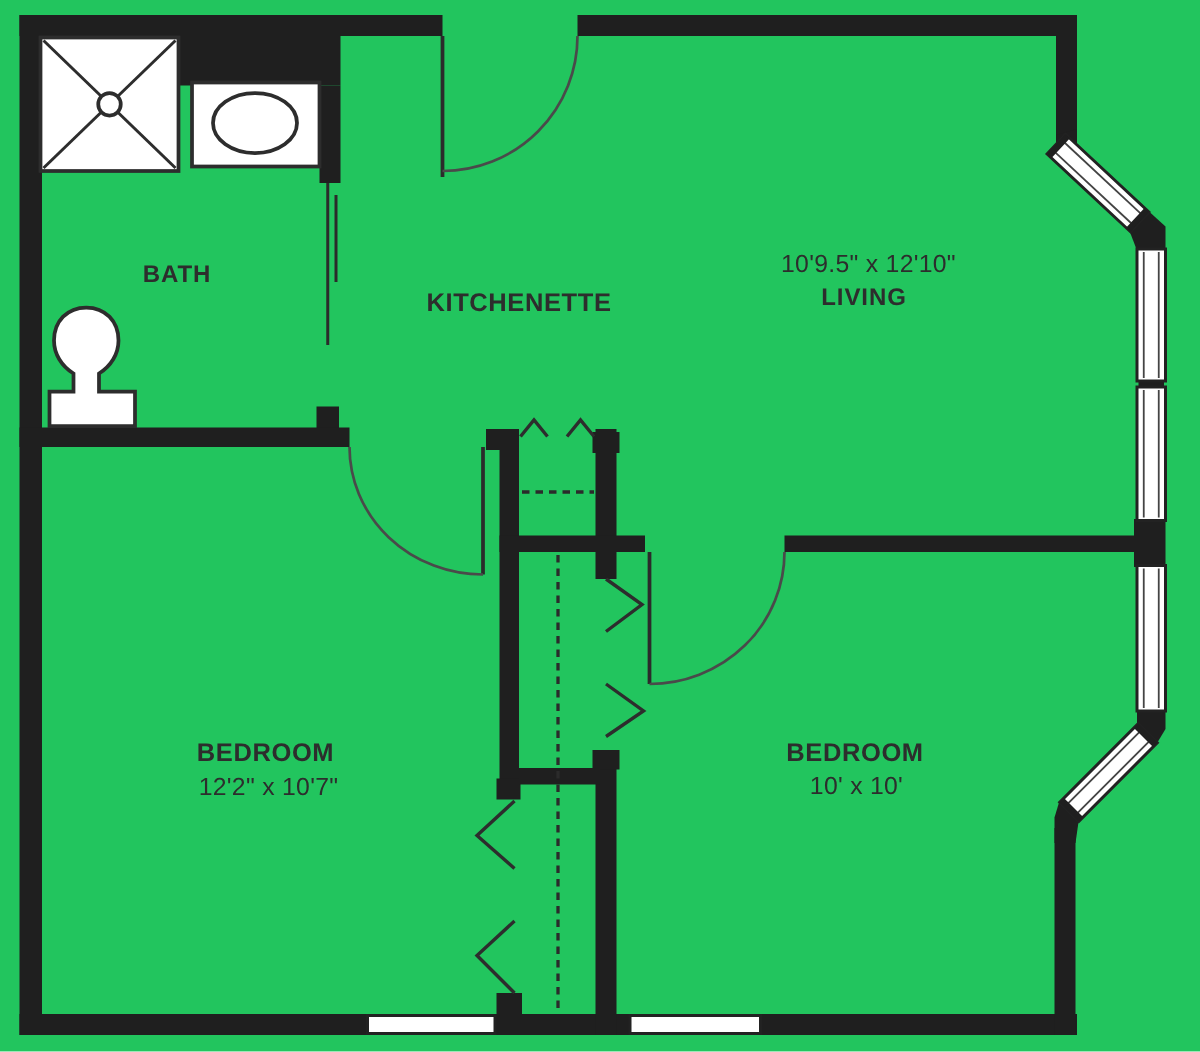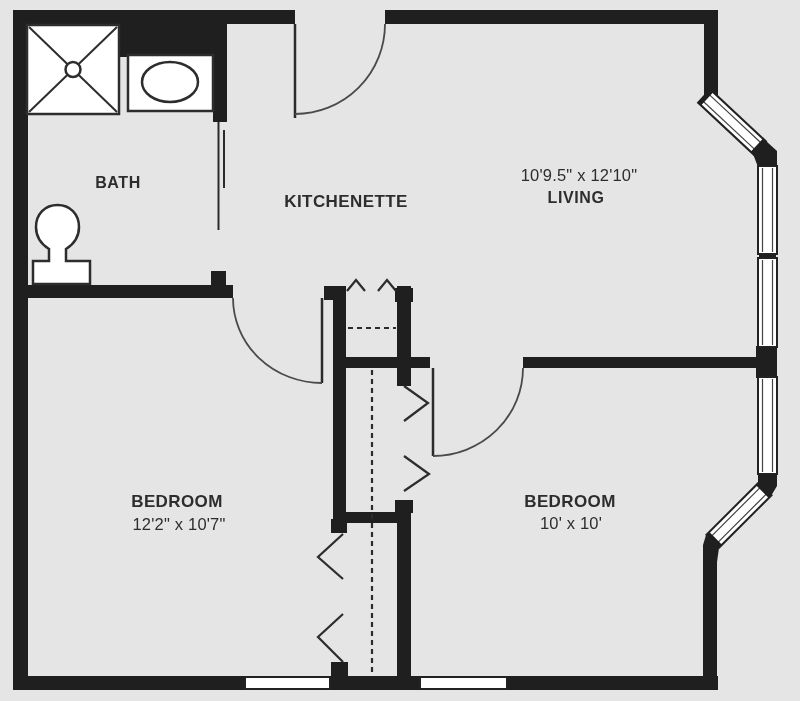--- a/index.html
+++ b/index.html
@@ -1,17 +1,17 @@
 <!DOCTYPE html>
 <html><head>
 <meta charset="utf-8">
 <style>
   html,body{margin:0;padding:0;background:#ffffff;}
   .stage{
-    position:relative;width:800px;height:701px;background:#e5e5e5;overflow:hidden;
+    position:relative;width:800px;height:701px;background:#22c55e;overflow:hidden;
     font-family:"Liberation Sans", sans-serif;
   }
   svg{display:block;}
   .wall{fill:#1f1f1f;stroke:none;}
   .fixture{fill:#ffffff;stroke:#2d2d2d;stroke-width:2.5;}
   .fixline{fill:none;stroke:#2d2d2d;stroke-width:2;}
   .win{fill:#ffffff;stroke:#222222;stroke-width:2;}
   .winline{stroke:#444444;stroke-width:1.2;}
   .doorleaf{stroke:#2b2b2b;stroke-width:2.5;}
   .doorarc{fill:none;stroke:#4a4a4a;stroke-width:1.8;}

